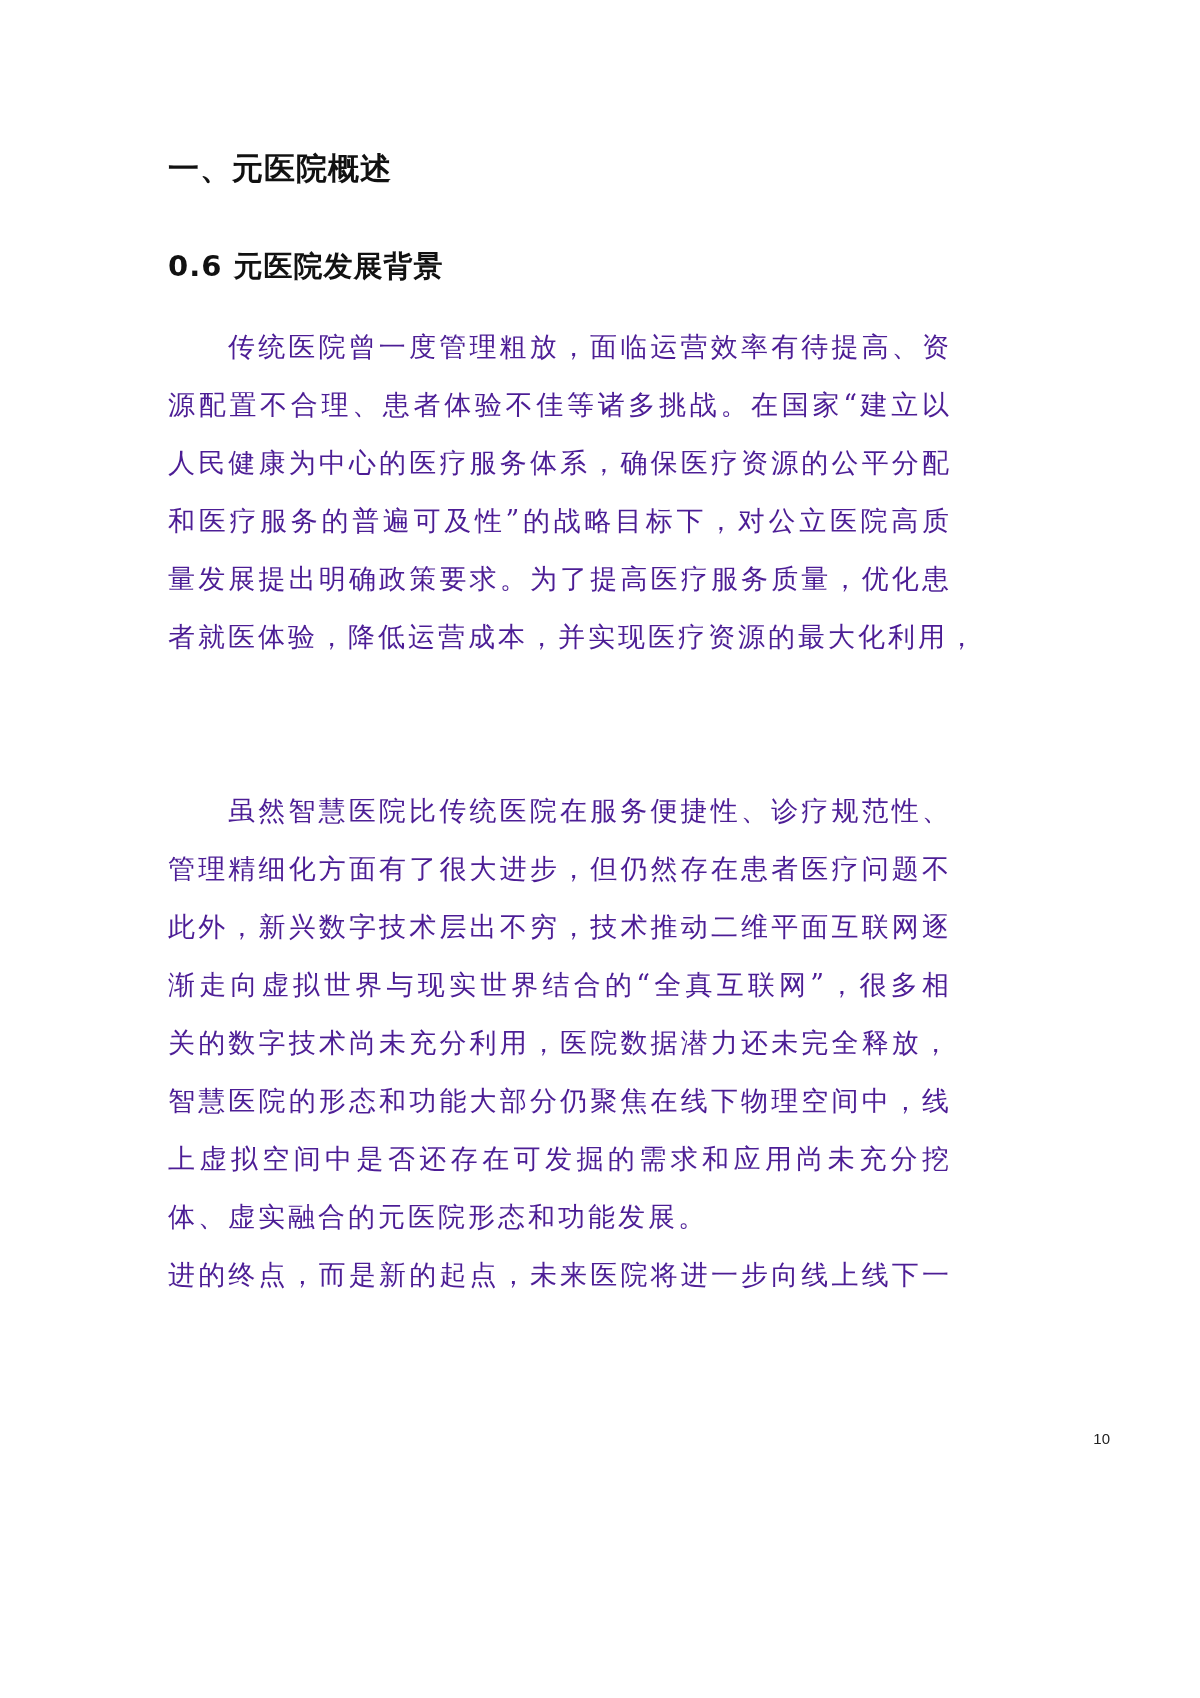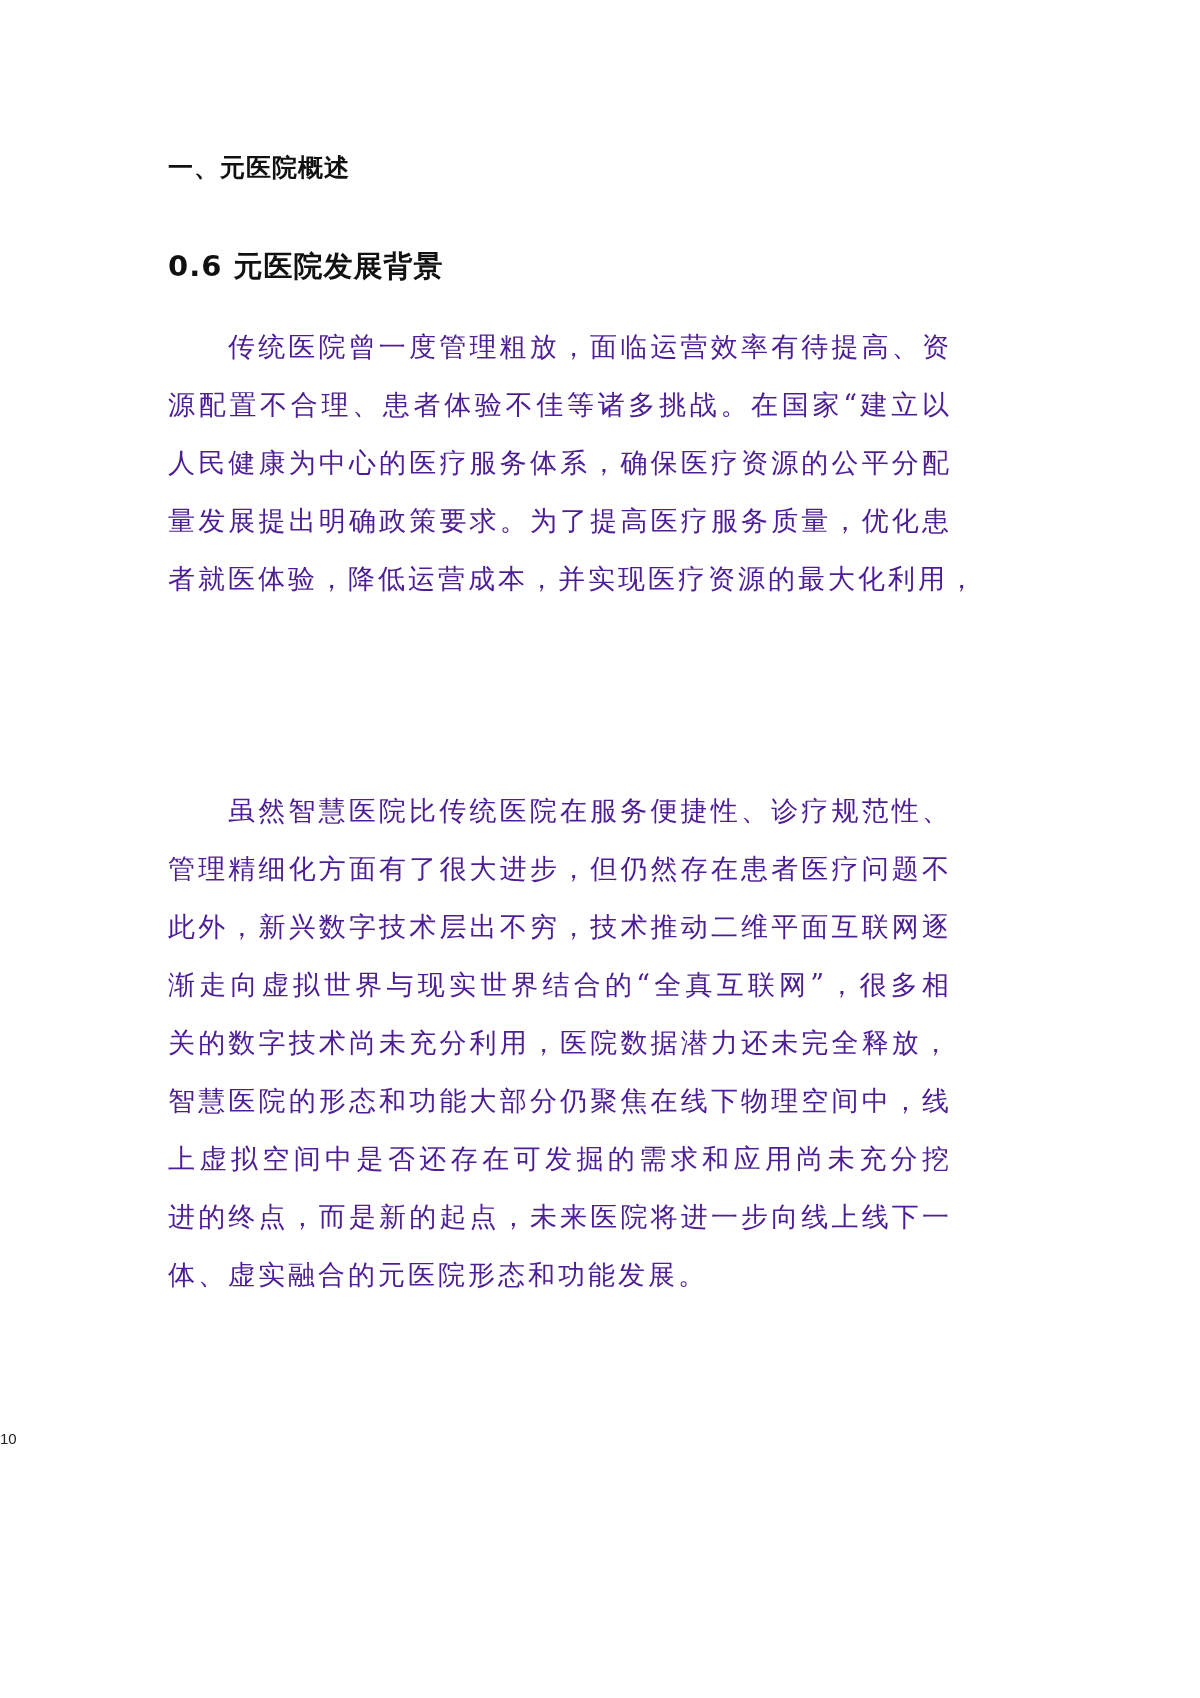--- a/index.html
+++ b/index.html
@@ -19,21 +19,21 @@
       left: 168px;
       top: 0;
       width: 784px;
     }
     .h1 {
       position: absolute;
       left: 0;
       top: 148px;
       font-family: "DejaVu Sans", sans-serif;
       font-weight: bold;
-      font-size: 25px;
+      font-size: 31px;
       line-height: 40px;
       letter-spacing: 1px;
       white-space: nowrap;
       color: #111;
     }
     .h2 {
       position: absolute;
       left: 0;
       top: 246px;
       font-family: "DejaVu Sans", sans-serif;
@@ -67,47 +67,48 @@
     .line.indent {
       padding-left: 60px;
     }
     .p1 { top: 318px; }
     .p2 { top: 782px; }
     .page-number {
       position: absolute;
       left: 0;
       width: 1110px;
       top: 1430px;
-      text-align: left;
+      text-align: right;
       font-family: "Liberation Sans", sans-serif;
       font-size: 15px;
       color: #222;
     }
   </style>
 </head>
 <body>
 
 <div class="page">
   <div class="h1">一、元医院概述</div>
   <div class="h2">0.6 元医院发展背景</div>
 
   <div class="body-text p1">
     <span class="line indent">传统医院曾一度管理粗放，面临运营效率有待提高、资</span>
     <span class="line">源配置不合理、患者体验不佳等诸多挑战。在国家“建立以</span>
     <span class="line">人民健康为中心的医疗服务体系，确保医疗资源的公平分配</span>
+    <span class="line">和医疗服务的普遍可及性”的战略目标下，对公立医院高质</span>
     <span class="line">量发展提出明确政策要求。为了提高医疗服务质量，优化患</span>
     <span class="line">者就医体验，降低运营成本，并实现医疗资源的最大化利用，</span>
   </div>
 
   <div class="body-text p2">
     <span class="line indent">虽然智慧医院比传统医院在服务便捷性、诊疗规范性、</span>
     <span class="line">管理精细化方面有了很大进步，但仍然存在患者医疗问题不</span>
     <span class="line">此外，新兴数字技术层出不穷，技术推动二维平面互联网逐</span>
     <span class="line">渐走向虚拟世界与现实世界结合的“全真互联网”，很多相</span>
     <span class="line">关的数字技术尚未充分利用，医院数据潜力还未完全释放，</span>
     <span class="line">智慧医院的形态和功能大部分仍聚焦在线下物理空间中，线</span>
     <span class="line">上虚拟空间中是否还存在可发掘的需求和应用尚未充分挖</span>
+    <span class="line last">体、虚实融合的元医院形态和功能发展。</span>
     <span class="line">进的终点，而是新的起点，未来医院将进一步向线上线下一</span>
-    <span class="line last">体、虚实融合的元医院形态和功能发展。</span>
   </div>
 </div>
 
 <div class="page-number">10</div>
 
 </body></html>

